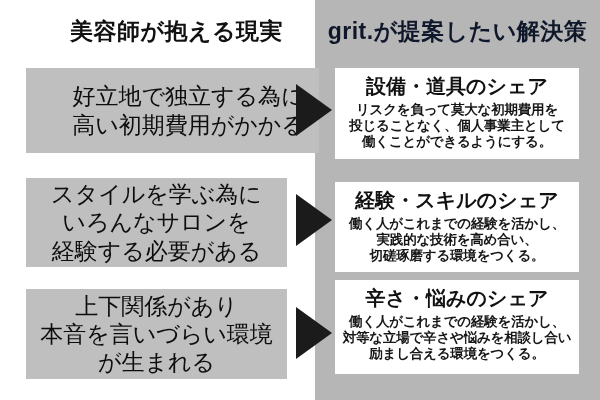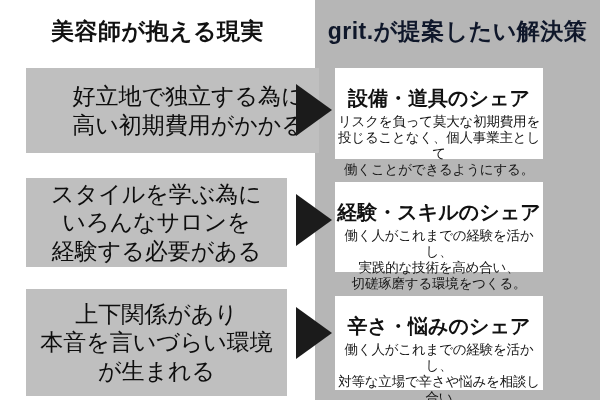--- a/index.html
+++ b/index.html
@@ -17,65 +17,65 @@
     background: #b6b6b6;
   }
 
   
   .hdr {
     position: absolute; top: 14px; height: 34px;
     display: flex; align-items: center; justify-content: center;
     font-size: 23px; font-weight: 800; letter-spacing: 0.5px;
     white-space: nowrap;
   }
-  .hdr-left  { left: 0;  width: 315px; color: #111111; }
+  .hdr-left  { left: 0;  width: 353px; color: #111111; }
   .hdr-right { left: 315px; width: 285px; color: #0f172a; }
 
   
   .problem-box {
     position: absolute; left: 26px; width: 261px;
     background: #bfbfbf;
     display: flex; align-items: center; justify-content: center;
     text-align: center; color: #0d0d0d;
     font-size: 23px; line-height: 1.22; font-weight: 400;
     white-space: pre-line;
   }
   .pb1 { top: 68px;  height: 85px; padding-left: 32px; }
   .pb2 { top: 178px; height: 89px; text-align: center; }
-  .pb3 { top: 289px; height: 107px; }
+  .pb3 { top: 289px; height: 90px; }
 
   
   .arrow {
     position: absolute; left: 296px; width: 0; height: 0;
     border-top: 26px solid transparent;
     border-bottom: 26px solid transparent;
     border-left: 36px solid #1b1b1b;
   }
   .ar1 { top: 84px; }
   .ar2 { top: 194px; }
   .ar3 { top: 307px; }
 
   
   .solution-box {
-    position: absolute; left: 335px; width: 208px;
+    position: absolute; left: 335px; width: 244px;
     background: #ffffff;
     display: flex; flex-direction: column; align-items: center;
-    box-sizing: border-box; padding-top: 17px;
+    box-sizing: border-box; padding-top: 5px;
   }
   .sb1 { top: 68px;  height: 91px; }
   .sb2 { top: 182px; height: 90px; }
-  .sb3 { top: 296px; height: 94px; }
+  .sb3 { top: 280px; height: 94px; }
 
   .solution-title {
     font-size: 20px; font-weight: 800; color: #111111;
     line-height: 1.3; white-space: nowrap;
   }
   .solution-body {
     margin-top: 3px;
-    font-size: 13.5px; font-weight: 400; color: #161616;
+    font-size: 13.5px; font-weight: 700; color: #161616;
     line-height: 1.18; text-align: center;
     white-space: pre-line; letter-spacing: -0.2px;
   }
 </style>
 </head>
 <body>
 
 <div class="canvas">
 
   <div class="panel"></div>

